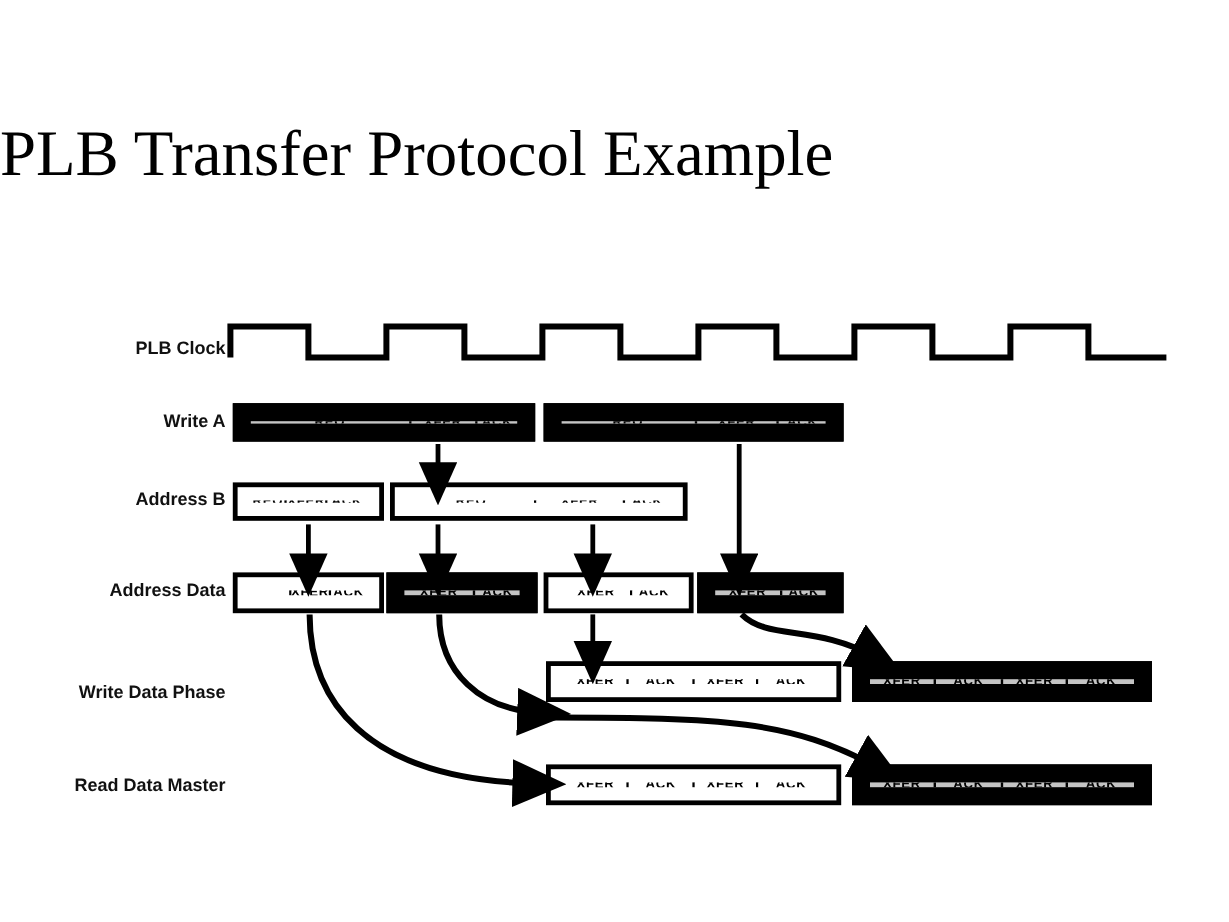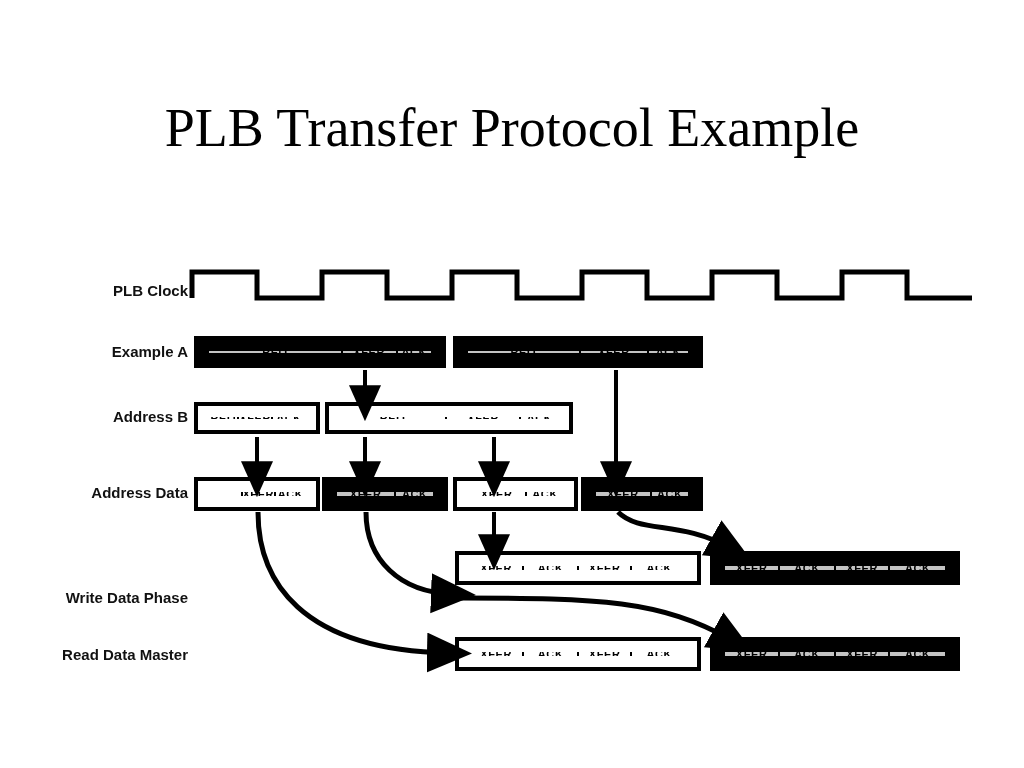--- a/index.html
+++ b/index.html
@@ -7,21 +7,20 @@
   body{
     width:1024px;height:768px;background:#ffffff;
     font-family:"Liberation Sans", sans-serif;
     overflow:hidden;position:relative;
   }
   #slide{position:absolute;left:0;top:0;width:1024px;height:768px;}
 
   
   #title{
     position:absolute;left:0;top:98px;width:1024px;
-    text-align:center;
     font-family:"Liberation Serif","DejaVu Serif",serif;
     font-size:54px;font-weight:400;color:#000000;
     letter-spacing:0px;line-height:60px;white-space:nowrap;
   }
 
   
   #diagram{position:absolute;left:0;top:0;width:1024px;height:728px;}
 
   
   .rowlabel{
@@ -64,24 +63,24 @@
 </head>
 <body>
 
 <div id="slide">
 
   <div id="title">PLB Transfer Protocol Example</div>
 
   <div id="diagram">
 
     <div class="rowlabel" style="top:282px">PLB Clock</div>
-    <div class="rowlabel" style="top:343px">Example A</div>
+    <div class="rowlabel" style="top:343px">Write A</div>
     <div class="rowlabel" style="top:408px">Address B</div>
     <div class="rowlabel" style="top:484px">Address Data</div>
-    <div class="rowlabel" style="top:589px">Write Data Phase</div>
+    <div class="rowlabel" style="top:569px">Write Data Phase</div>
     <div class="rowlabel" style="top:646px">Read Data Master</div>
 
     <div id="rows-host">
         <div class="group gray" style="left: 194px; top: 336px; width: 252px; height: 32px;">
           <div class="cell" style="flex: 0 0 60.3175%;">REQ</div>
           <div class="cell" style="flex: 0 0 24.6032%;">XFER</div>
           <div class="cell" style="flex: 0 0 15.0794%;">ACK</div>
         </div>
         <div class="group gray" style="left: 453px; top: 336px; width: 250px; height: 32px;">
           <div class="cell" style="flex: 0 0 51.2%;">REQ</div>

